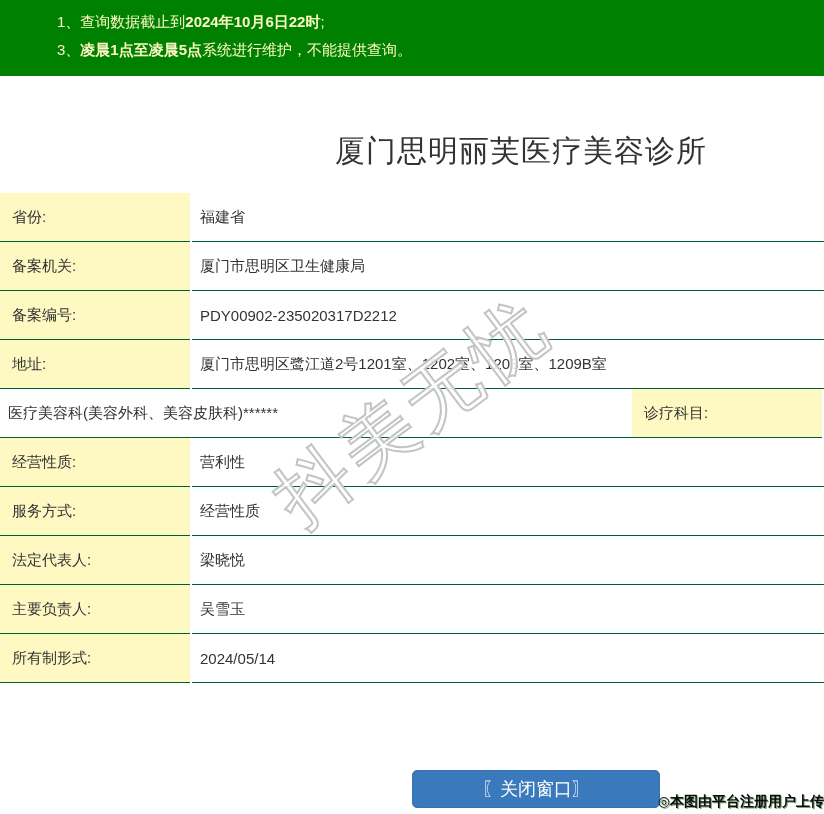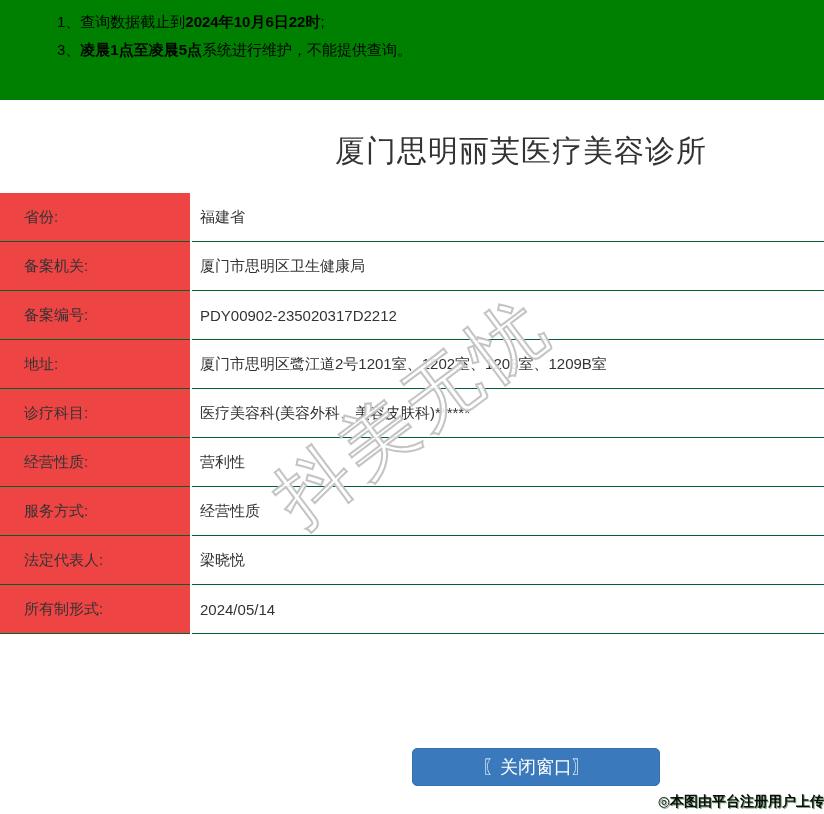--- a/index.html
+++ b/index.html
@@ -8,23 +8,23 @@
     position:relative;
     overflow:hidden;
     background:#ffffff;
     font-family:"Liberation Sans","DejaVu Sans",sans-serif;
     color:#333333;
   }
 
   
   .notice-bar {
     position:absolute; top:0; left:0;
-    width:824px; height:100px;
+    width:824px; height:76px;
     background:#008000;
-    color:#000000;
+    color:#fef9c3;
     font-size:15px;
     padding:8px 7px 0 57px;
   }
   .notice-line { line-height:28px; white-space:nowrap; }
   .notice-line .bold-seg { font-weight:bold; }
 
   
   .page-title {
     position:absolute; top:131px; left:0;
     width:1042px;
@@ -38,22 +38,22 @@
   
   .record-table { position:absolute; top:193px; left:0; width:824px; }
   .record-row { display:flex; height:49px; }
   .cell {
     border-bottom:1px solid #00602e;
     display:flex; align-items:center;
     font-size:15px; color:#333333;
   }
   .cell.label {
     width:190px;
-    background:#ef4444;
-    padding-left:24px;
+    background:#fef9c3;
+    padding-left:12px;
     margin-right:2px;
   }
   .cell.value { flex:1; padding-left:8px; }
 
   
   .watermark {
     position:absolute; left:203px; top:363px;
     width:420px;
     text-align:center;
     font-size:74px;
@@ -61,21 +61,21 @@
     color:rgba(255,255,255,0.88);
     -webkit-text-stroke:2px #c4c4c4;
     transform:rotate(-37deg);
     z-index:5;
     pointer-events:none;
     white-space:nowrap;
   }
 
   
   .close-button {
-    position:absolute; top:748px; left:412px;
+    position:absolute; top:770px; left:412px;
     width:248px; height:38px;
     background:#3a7abc;
     border:1px solid #3473b0;
     border-radius:5px;
     color:#ffffff;
     font-size:18px;
     font-family:inherit;
     cursor:pointer;
   }
   .attribution {
@@ -108,36 +108,40 @@
   </div>
   <div class="record-row">
     <div class="cell label">备案编号:</div>
     <div class="cell value">PDY00902-235020317D2212</div>
   </div>
   <div class="record-row">
     <div class="cell label">地址:</div>
     <div class="cell value">厦门市思明区鹭江道2号1201室、1202室、1203室、1209B室</div>
   </div>
   <div class="record-row">
+    <div class="cell value">医疗美容科(美容外科、美容皮肤科)******</div>
     <div class="cell label">诊疗科目:</div>
-    <div class="cell value">医疗美容科(美容外科、美容皮肤科)******</div>
   </div>
   <div class="record-row">
     <div class="cell label">经营性质:</div>
     <div class="cell value">营利性</div>
   </div>
   <div class="record-row">
     <div class="cell label">服务方式:</div>
     <div class="cell value">经营性质</div>
   </div>
   <div class="record-row">
     <div class="cell label">法定代表人:</div>
     <div class="cell value">梁晓悦</div>
   </div>
   <div class="record-row">
+    <div class="cell label">主要负责人:</div>
+    <div class="cell value">吴雪玉</div>
+  </div>
+  <div class="record-row">
     <div class="cell label">所有制形式:</div>
     <div class="cell value">2024/05/14</div>
   </div>
 </div>
 
 <div class="watermark">抖美无忧</div>
 
 <button class="close-button">〖关闭窗口〗</button>
 
 <div class="attribution">◎本图由平台注册用户上传</div>

